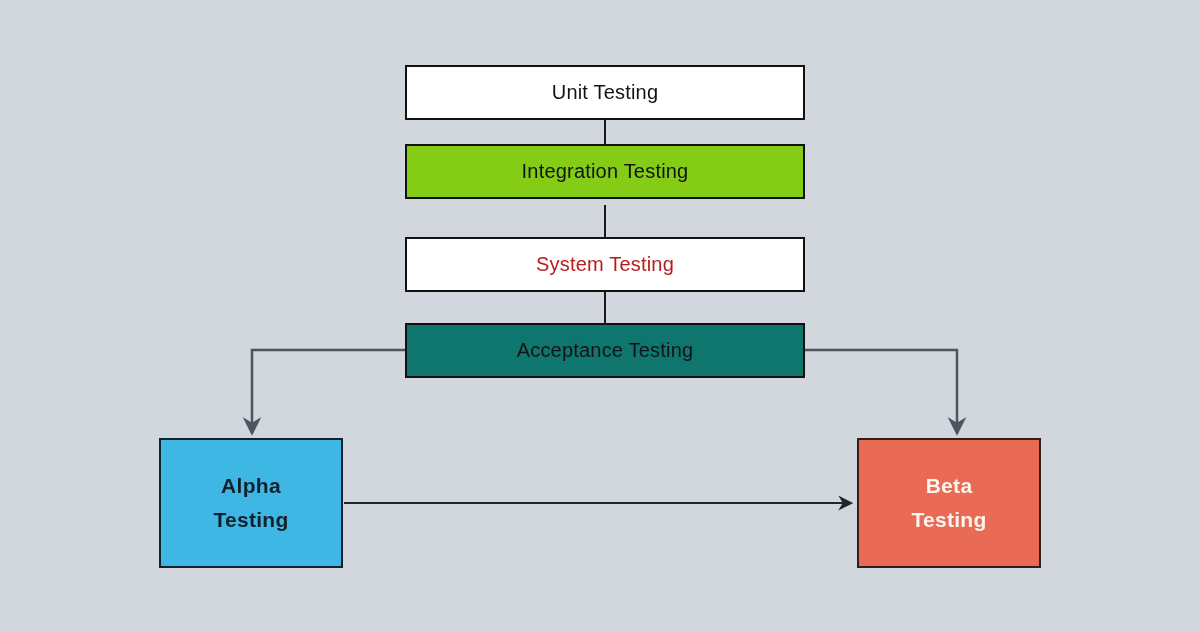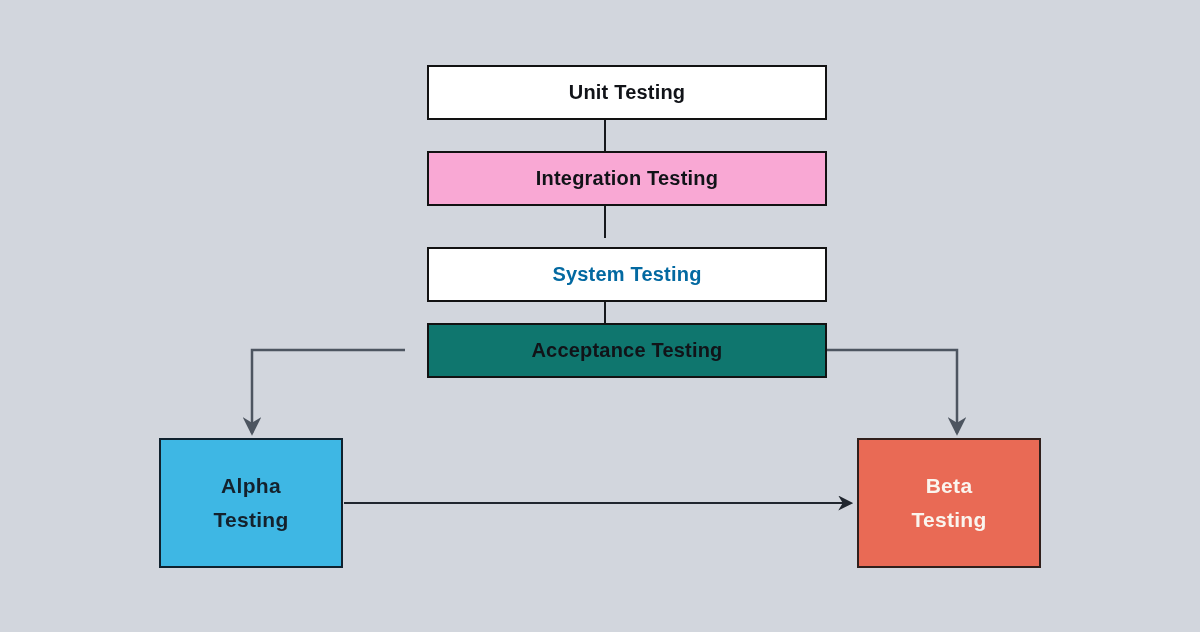--- a/index.html
+++ b/index.html
@@ -24,23 +24,22 @@
     position: absolute;
     left: 405px;
     width: 400px;
     height: 55px;
     border-width: 2px;
     border-style: solid;
     display: flex;
     align-items: center;
     justify-content: center;
     font-size: 20px;
-    font-weight: 700;
+    font-weight: 400;
     letter-spacing: 0.2px;
-    margin-left: 22px;
   }
 
   .branch-node {
     position: absolute;
     top: 438px;
     width: 184px;
     height: 130px;
     border-width: 2px;
     border-style: solid;
     display: flex;
@@ -76,25 +75,25 @@
 
     <polyline points="805,350 957,350 957,433" fill="none" stroke-width="2.5" marker-end="url(#arrow-gray)" stroke="#4d5560"></polyline>
 
     <line x1="344" y1="503" x2="851" y2="503" stroke-width="2" marker-end="url(#arrow-dark)" stroke="#20262e"></line>
   </svg>
 
   <div class="flow-node" style="top: 65px; background-color: rgb(255, 255, 255); border-color: rgb(18, 18, 18); color: rgb(17, 19, 24);">
     <span>Unit Testing</span>
   </div>
 
-  <div class="flow-node" style="top: 151px; background-color: #f9a8d4; border-color: rgb(18, 18, 18); color: rgb(17, 19, 24);">
+  <div class="flow-node" style="top: 144px; background-color: #84cc16; border-color: rgb(18, 18, 18); color: rgb(17, 19, 24);">
     <span>Integration Testing</span>
   </div>
 
-  <div class="flow-node" style="top: 247px; background-color: rgb(255, 255, 255); border-color: rgb(18, 18, 18); color: #0369a1;">
+  <div class="flow-node" style="top: 237px; background-color: rgb(255, 255, 255); border-color: rgb(18, 18, 18); color: #b91c1c;">
     <span>System Testing</span>
   </div>
 
   <div class="flow-node" style="top: 323px; background-color: #0f766e; border-color: rgb(18, 18, 18); color: rgb(17, 19, 24);">
     <span>Acceptance Testing</span>
   </div>
 
   <div class="branch-node" style="left: 159px; background-color: rgb(62, 183, 228); border-color: rgb(16, 34, 46); color: rgb(20, 33, 44); text-align: right;">
     <span>Alpha</span>
     <span>Testing</span>

